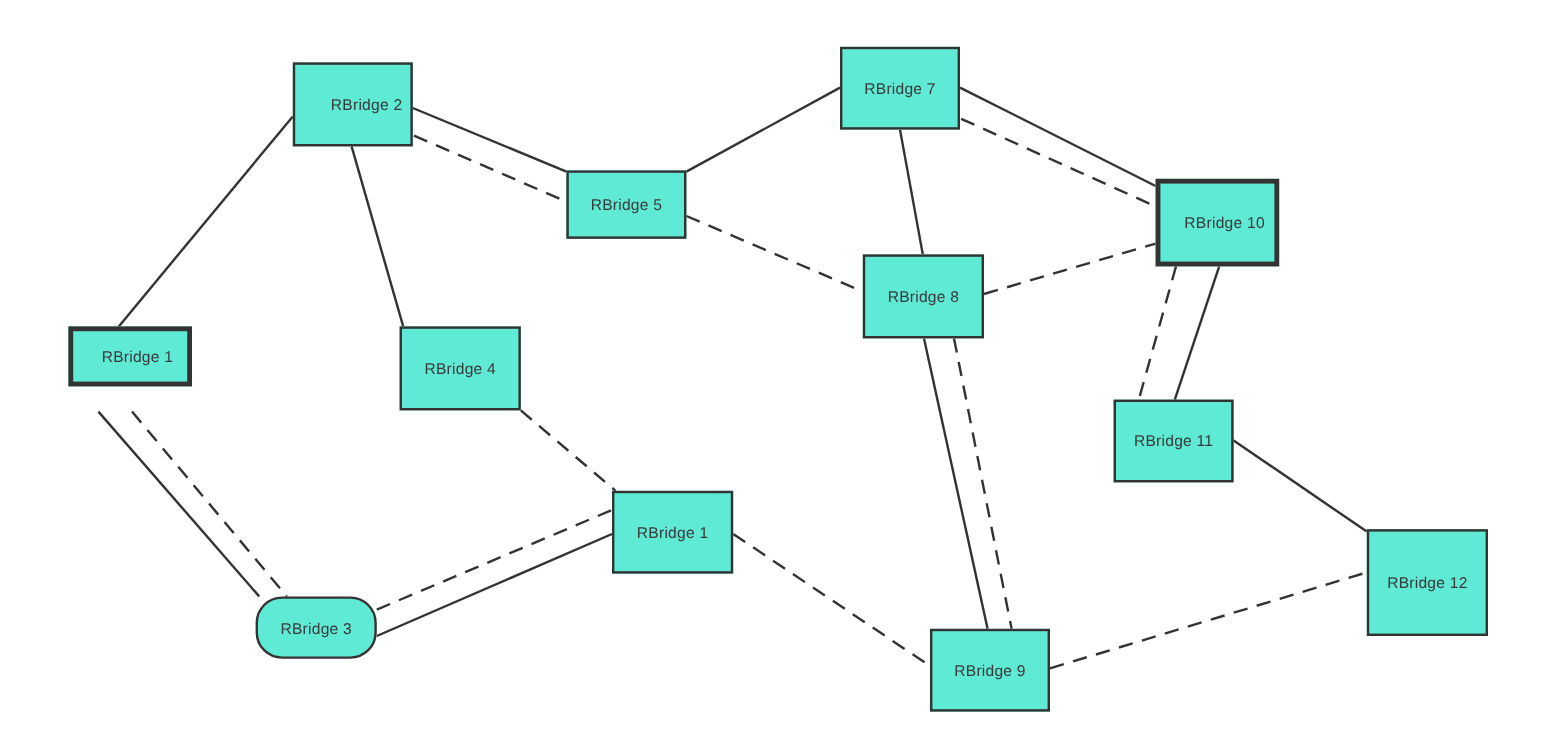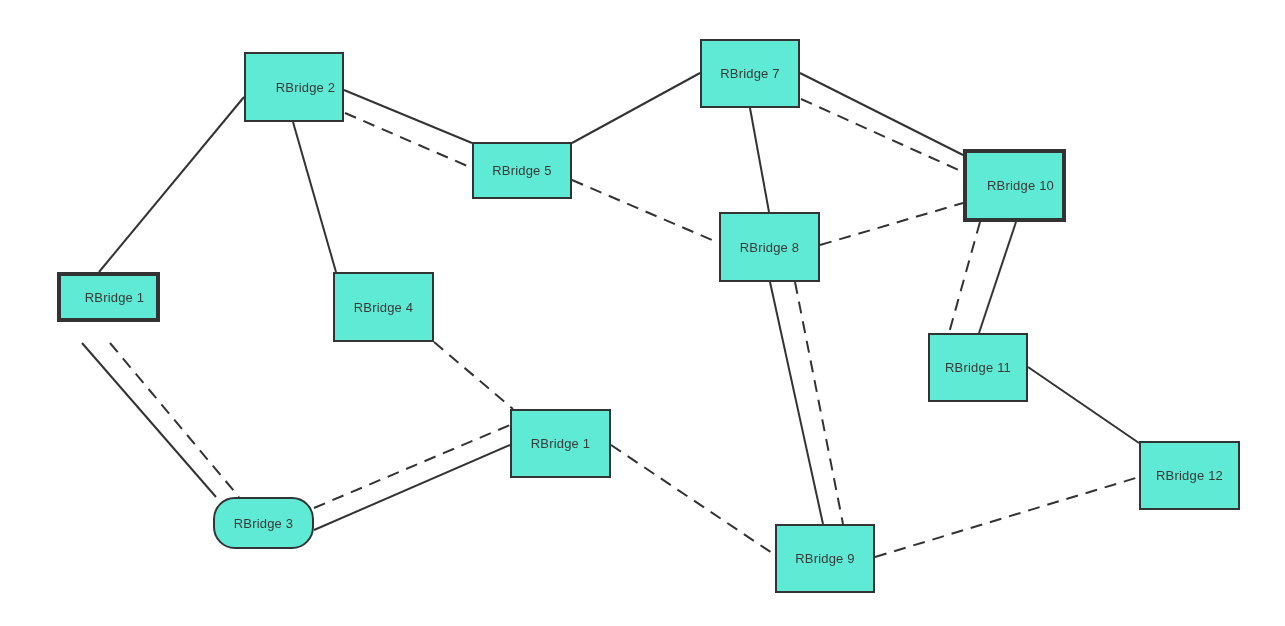--- a/index.html
+++ b/index.html
@@ -94,16 +94,16 @@
     </div>
     <div class="node" style="left: 775px; top: 524px; width: 100px; height: 69px;">
       <span>RBridge 9</span>
     </div>
     <div class="node emphasized" style="left: 963px; top: 149px; width: 103px; height: 73px;">
       <span>RBridge 10</span>
     </div>
     <div class="node" style="left: 928px; top: 333px; width: 100px; height: 69px;">
       <span>RBridge 11</span>
     </div>
-    <div class="node" style="left: 1139px; top: 441px; width: 101px; height: 69px;">
+    <div class="node" style="left: 1139px; top: 441px; width: 101px; height: 89px;">
       <span>RBridge 12</span>
     </div>
   </div>
 
 </body></html>

